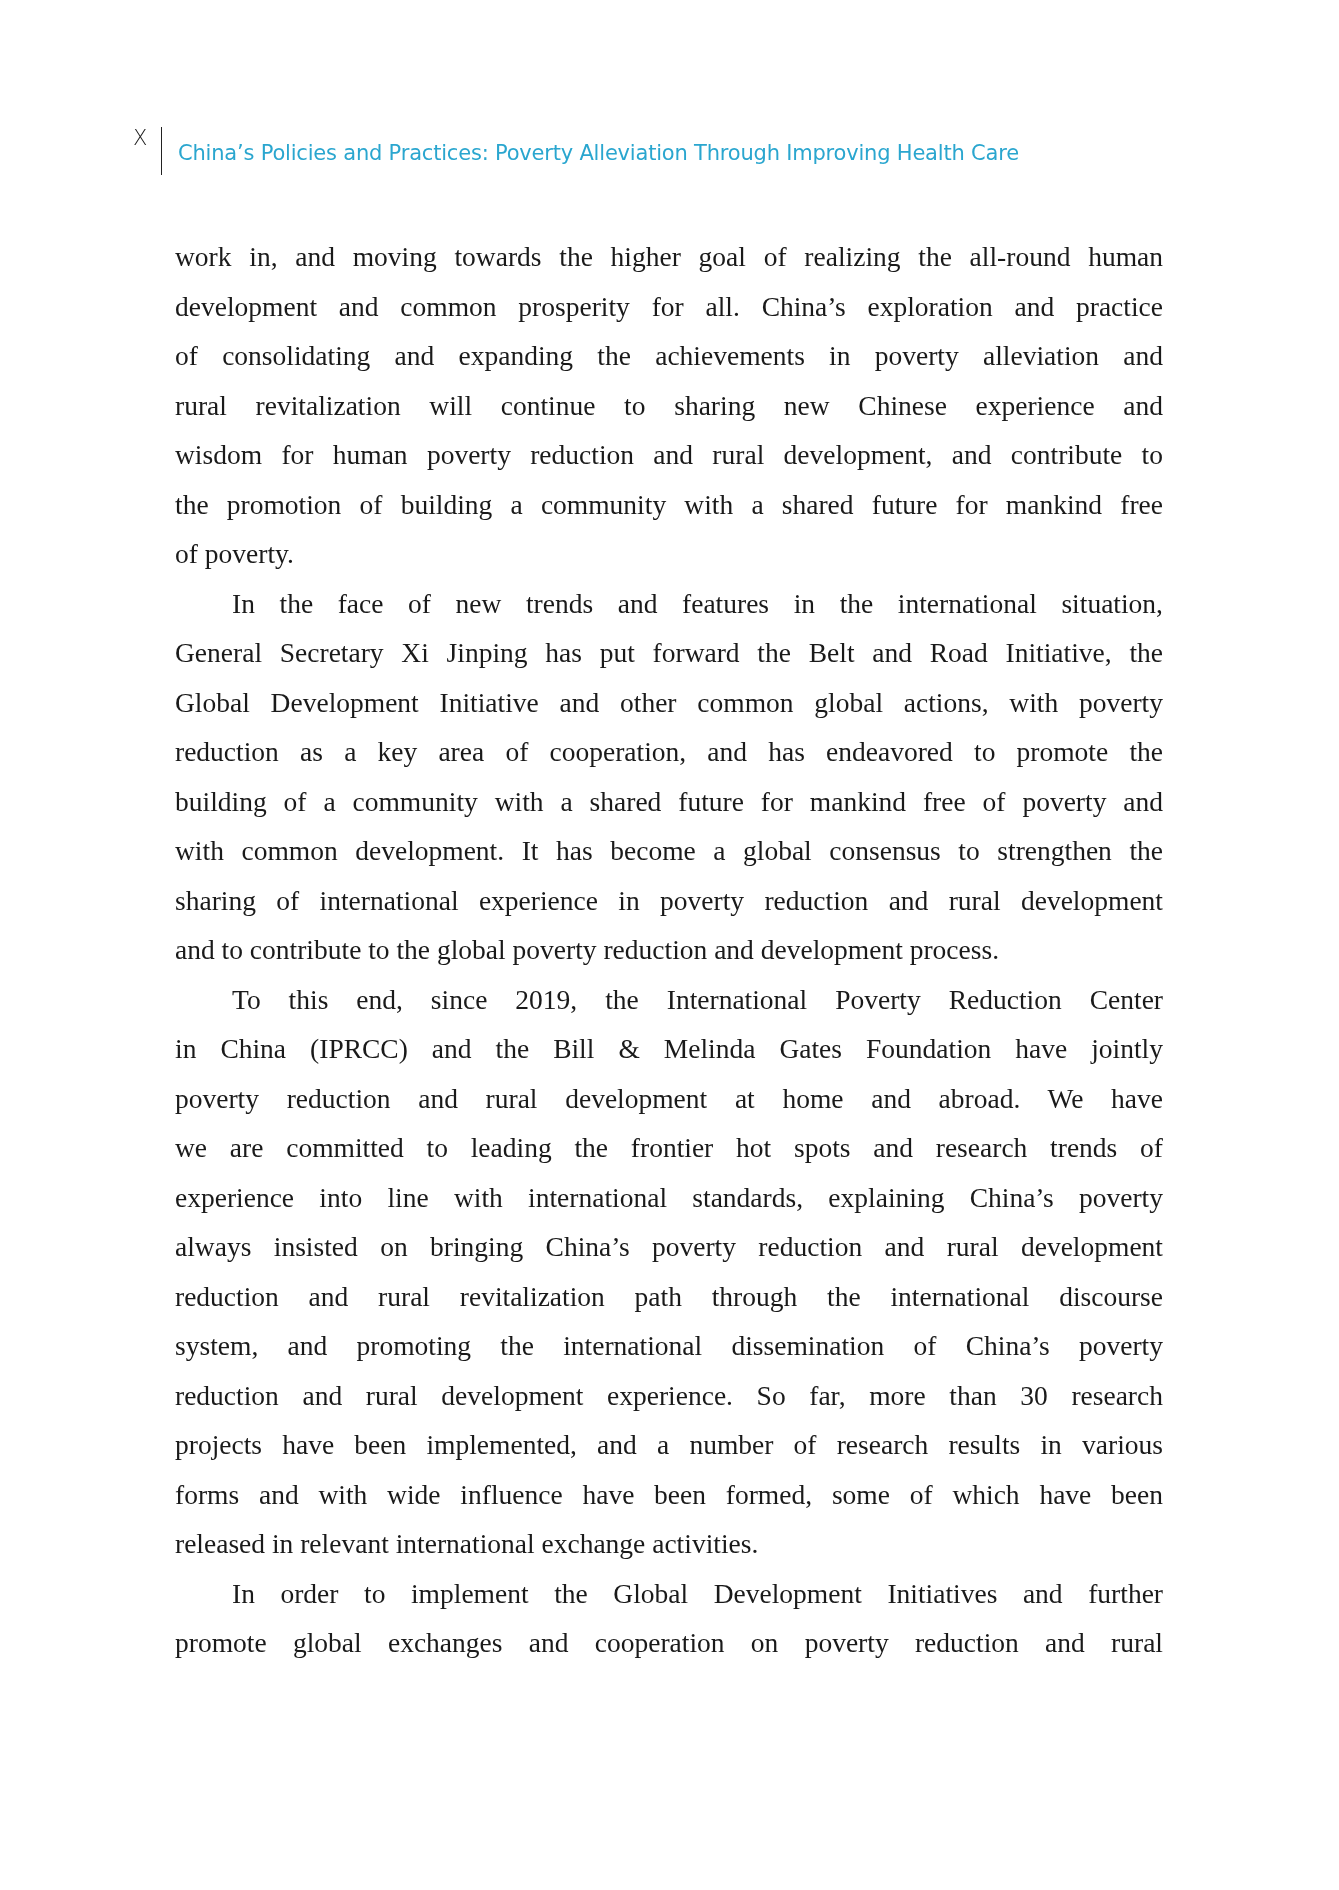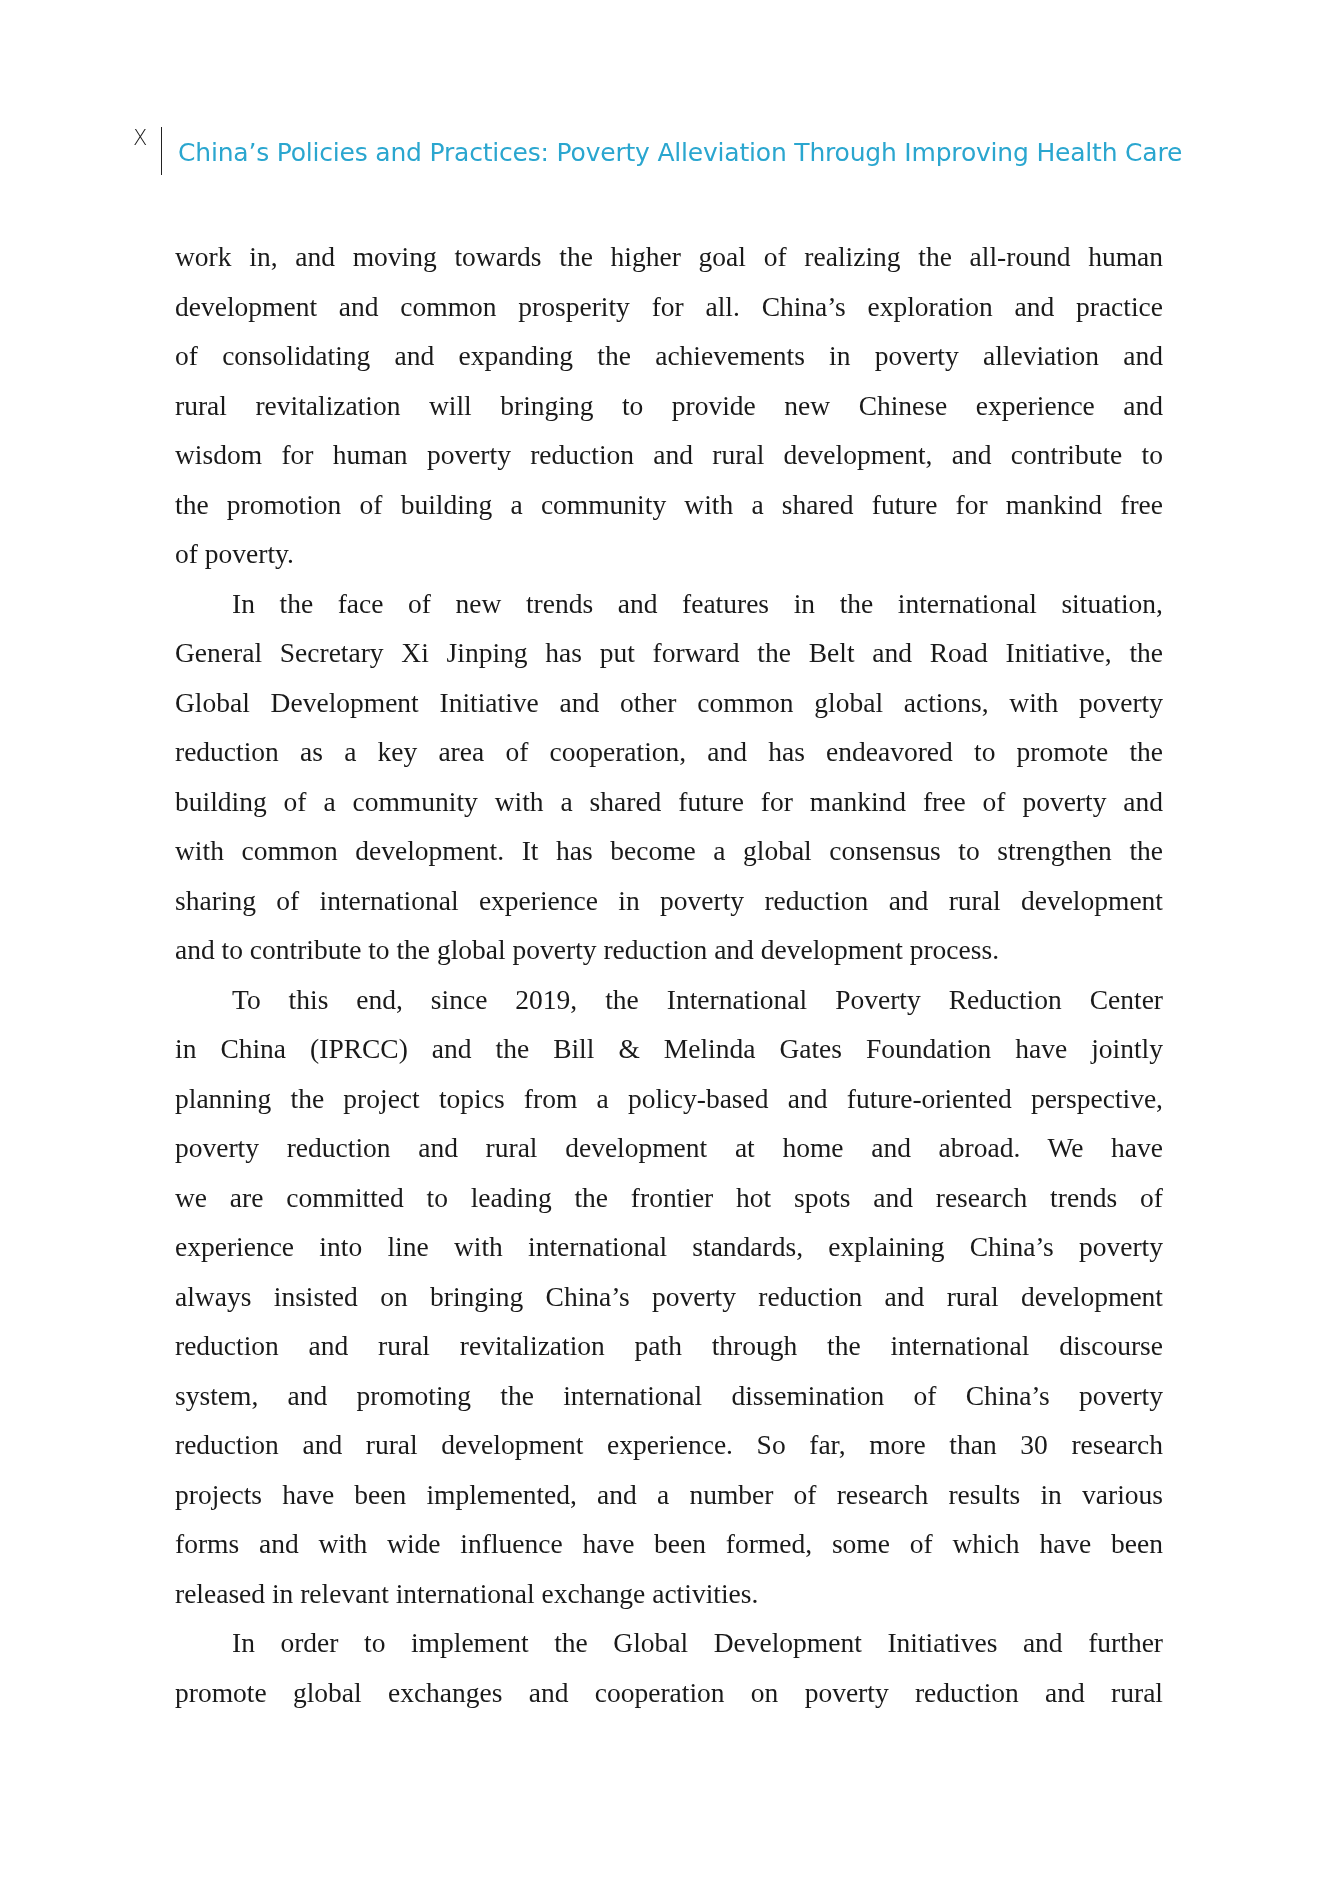--- a/index.html
+++ b/index.html
@@ -7,21 +7,21 @@
   .page { position: absolute; left: 0; top: 0; width: 1339px; height: 1890px; background: #fff; }
   .running-head { position: absolute; left: 133px; top: 124px; height: 52px; }
   .page-num {
     position: absolute; left: 0; top: 2px;
     font-family: "DejaVu Sans", sans-serif; font-size: 21px; color: #222;
     font-weight: 300; line-height: 24px;
   }
   .head-rule { position: absolute; left: 28px; top: 3px; width: 1px; height: 48px; background: #222; }
   .head-title {
     position: absolute; left: 45px; top: 16px; white-space: nowrap;
-    font-family: "DejaVu Sans", sans-serif; font-size: 25px; color: #2aa6cf;
+    font-family: "DejaVu Sans", sans-serif; font-size: 21px; color: #2aa6cf;
     line-height: 26px; letter-spacing: -0.2px;
   }
   .body-text {
     position: absolute; left: 175px; top: 232px; width: 988px;
     font-family: "Liberation Serif", serif; font-size: 27.5px; color: #1a1a1a;
   }
   .line {
     display: block; height: 49.5px; line-height: 49.5px;
     text-align: justify; text-align-last: justify; white-space: nowrap;
   }
@@ -37,39 +37,38 @@
     <span class="page-num">X</span>
     <span class="head-rule"></span>
     <span class="head-title">China’s Policies and Practices: Poverty Alleviation Through Improving Health Care</span>
   </div>
 
   <div class="body-text" id="body-text">
       <div class="para">
         <span class="line">work in, and moving towards the higher goal of realizing the all-round human</span>
         <span class="line">development and common prosperity for all. China’s exploration and practice</span>
         <span class="line">of consolidating and expanding the achievements in poverty alleviation and</span>
-        <span class="line">rural revitalization will bringing to provide new Chinese experience and</span>
+        <span class="line">rural revitalization will continue to sharing new Chinese experience and</span>
         <span class="line">wisdom for human poverty reduction and rural development, and contribute to</span>
         <span class="line">the promotion of building a community with a shared future for mankind free</span>
         <span class="line last">of poverty.</span>
       </div>
       <div class="para">
         <span class="line indent">In the face of new trends and features in the international situation,</span>
         <span class="line">General Secretary Xi Jinping has put forward the Belt and Road Initiative, the</span>
         <span class="line">Global Development Initiative and other common global actions, with poverty</span>
         <span class="line">reduction as a key area of cooperation, and has endeavored to promote the</span>
         <span class="line">building of a community with a shared future for mankind free of poverty and</span>
         <span class="line">with common development. It has become a global consensus to strengthen the</span>
         <span class="line">sharing of international experience in poverty reduction and rural development</span>
         <span class="line last">and to contribute to the global poverty reduction and development process.</span>
       </div>
       <div class="para">
         <span class="line indent">To this end, since 2019, the International Poverty Reduction Center</span>
         <span class="line">in China (IPRCC) and the Bill &amp; Melinda Gates Foundation have jointly</span>
-        <span class="line">planning the project topics from a policy-based and future-oriented perspective,</span>
         <span class="line">poverty reduction and rural development at home and abroad. We have</span>
         <span class="line">we are committed to leading the frontier hot spots and research trends of</span>
         <span class="line">experience into line with international standards, explaining China’s poverty</span>
         <span class="line">always insisted on bringing China’s poverty reduction and rural development</span>
         <span class="line">reduction and rural revitalization path through the international discourse</span>
         <span class="line">system, and promoting the international dissemination of China’s poverty</span>
         <span class="line">reduction and rural development experience. So far, more than 30 research</span>
         <span class="line">projects have been implemented, and a number of research results in various</span>
         <span class="line">forms and with wide influence have been formed, some of which have been</span>
         <span class="line last">released in relevant international exchange activities.</span>

